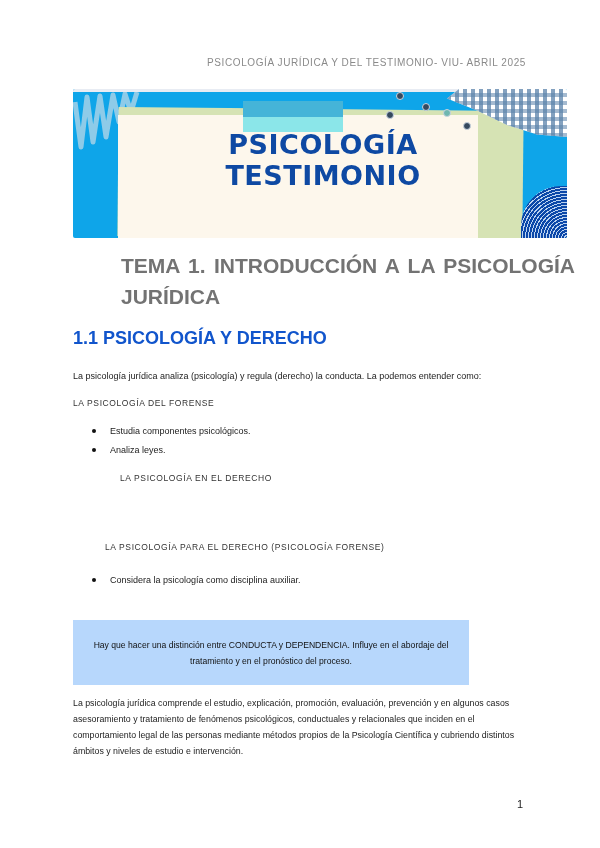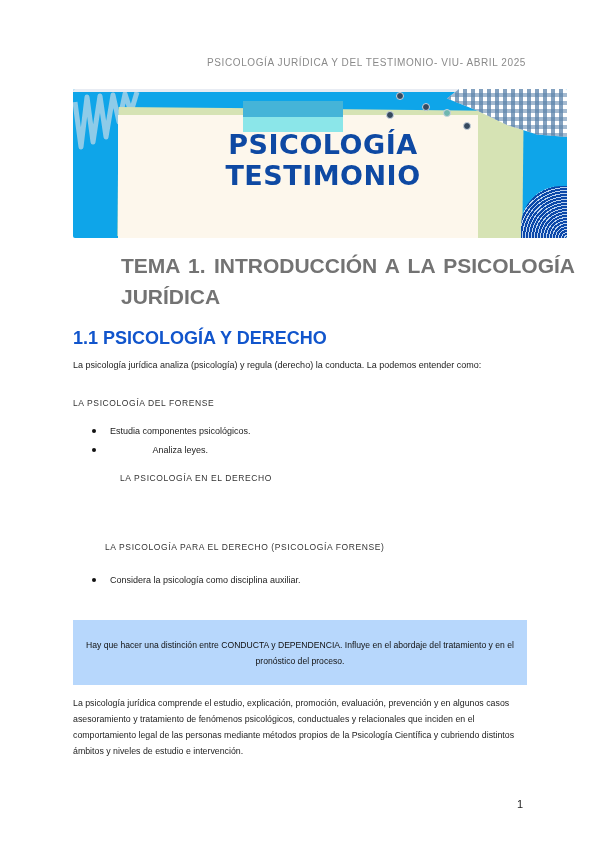--- a/index.html
+++ b/index.html
@@ -26,25 +26,25 @@
       border-top-left-radius: 40px;
     }
     .banner .dot { position: absolute; width: 6px; height: 6px; border-radius: 50%; background: #35495e; border: 1px solid #c8d4e0; }
     .banner-title { position: absolute; left: 100px; top: 40px; width: 300px; text-align: center; font-family: "DejaVu Sans", sans-serif; font-weight: bold; color: #0e49a3; font-size: 27px; line-height: 31px; letter-spacing: 0.5px; }
 
     .h1 { position: absolute; left: 73px; top: 250px; width: 454px; font-size: 21px; font-weight: bold; color: #737373; line-height: 31px; text-align: justify; text-align-last: left; margin-left: 48px; }
     .h2 { position: absolute; left: 73px; top: 328px; font-size: 18px; font-weight: bold; color: #1155cc; }
 
     .p { position: absolute; left: 73px; font-size: 9px; color: #222; }
     .caps { position: absolute; left: 73px; font-size: 8.5px; color: #333; letter-spacing: 0.6px; }
-    ul.bullets { position: absolute; left: 73px; margin: 0; padding: 0; list-style: none; text-align: center; }
+    ul.bullets { position: absolute; left: 73px; margin: 0; padding: 0; list-style: none; }
     ul.bullets li { position: relative; padding-left: 37px; font-size: 9px; height: 18.5px; line-height: 12px; color: #222; }
     ul.bullets li .bullet { position: absolute; left: 19px; top: 4px; width: 4px; height: 4px; border-radius: 50%; background: #111; }
 
-    .callout { position: absolute; left: 73px; top: 620px; width: 454px; height: 65px; background: #b7d7fc; display: flex; align-items: center; justify-content: center; box-sizing: border-box; padding: 0 8px; }
+    .callout { position: absolute; left: 73px; top: 620px; width: 396px; height: 65px; background: #b7d7fc; display: flex; align-items: center; justify-content: center; box-sizing: border-box; padding: 0 8px; }
     .callout span { font-size: 8.6px; text-align: center; line-height: 16px; color: #111; }
 
     .para { position: absolute; left: 73px; top: 695px; width: 458px; font-size: 8.8px; line-height: 16px; color: #222; }
     .page-number { position: absolute; left: 517px; top: 798px; font-size: 11px; color: #222; }
   </style>
 </head>
 <body>
 
 <div class="running-header">PSICOLOGÍA JURÍDICA Y DEL TESTIMONIO- VIU- ABRIL 2025</div>
 
@@ -66,21 +66,21 @@
   <div class="dot" style="left:390px;top:33px;"></div>
   <div class="banner-title">
     <div>PSICOLOGÍA</div>
     <div>TESTIMONIO</div>
   </div>
 </div>
 
 <div class="h1">TEMA 1. INTRODUCCIÓN A LA PSICOLOGÍA JURÍDICA</div>
 <div class="h2">1.1 PSICOLOGÍA Y DERECHO</div>
 
-<div class="p" style="top:360px;">La psicología jurídica analiza (psicología) y regula (derecho) la conducta. La podemos entender como:</div>
+<div class="p" style="top:371px;">La psicología jurídica analiza (psicología) y regula (derecho) la conducta. La podemos entender como:</div>
 
 <div class="caps" style="top:398px;">LA PSICOLOGÍA DEL FORENSE</div>
 <ul class="bullets" style="top:425px;">
   <li><span class="bullet"></span><span>Estudia componentes psicológicos.</span></li>
   <li><span class="bullet"></span><span>Analiza leyes.</span></li>
 </ul>
 
 <div class="caps" style="top:473px;margin-left:47px;">LA PSICOLOGÍA EN EL DERECHO</div>
 <ul class="bullets" style="top:500px;">
 </ul>

